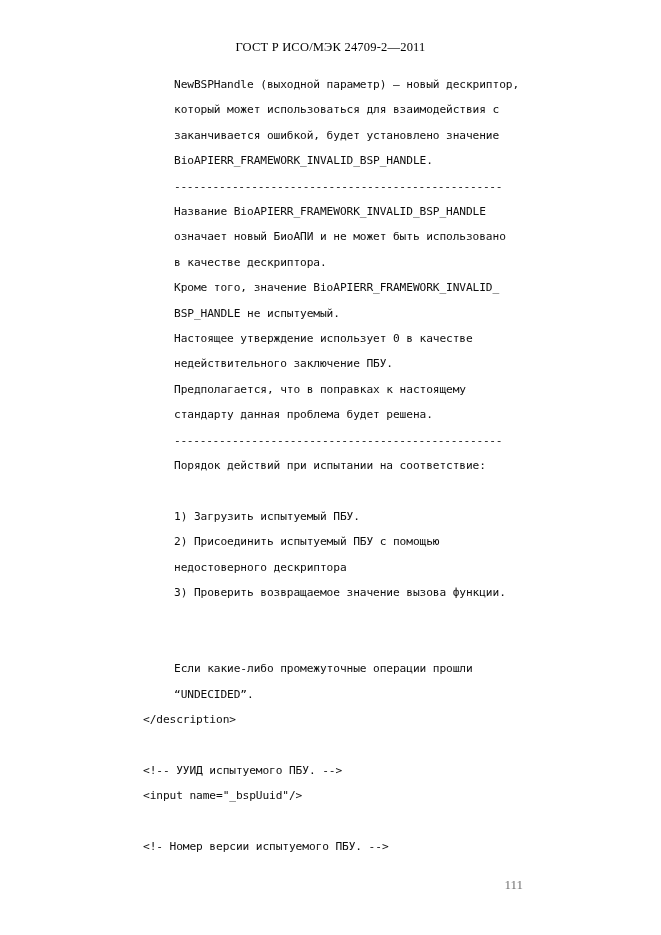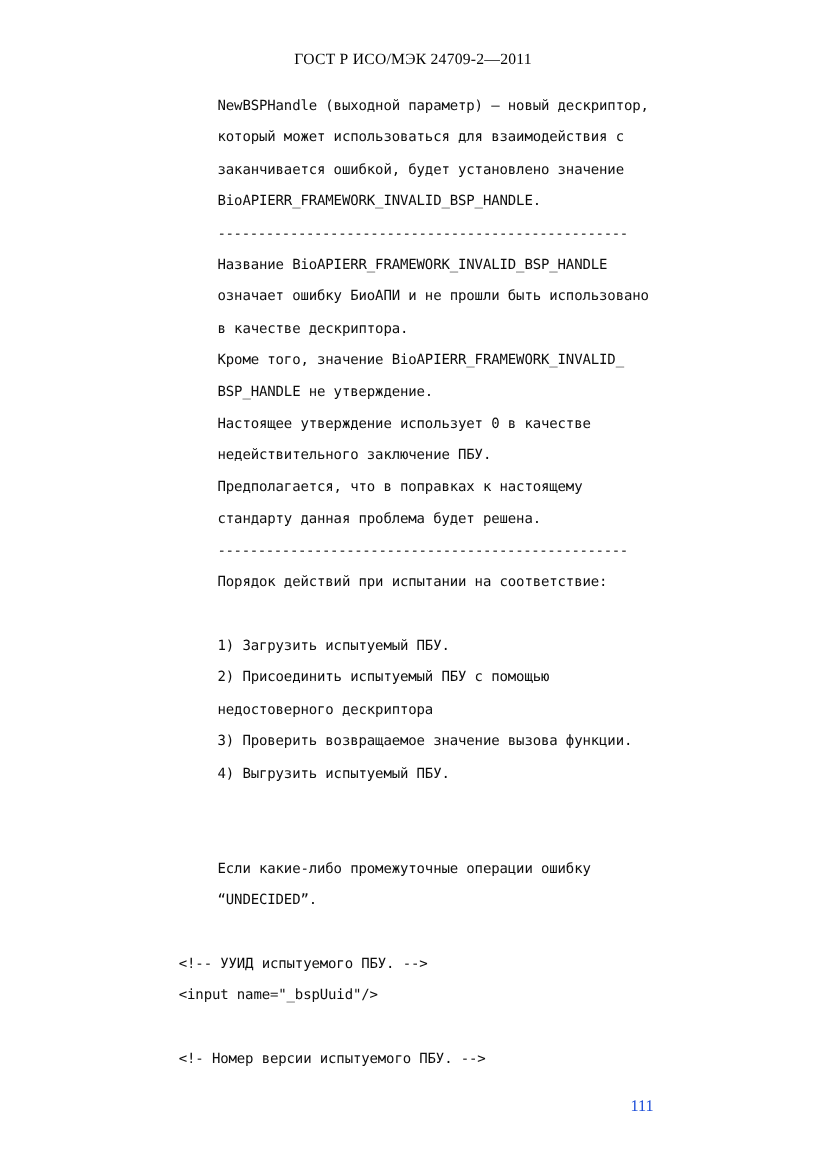--- a/index.html
+++ b/index.html
@@ -51,57 +51,57 @@
   .indent-1 { margin-left: 31px; }
   .dashes {
     letter-spacing: -0.3px;
   }
   .pagenum {
     position: absolute;
     bottom: 42px;
     right: 50px;
     font-family: "Liberation Serif", serif;
     font-size: 13px;
-    color: #1d4ed8;
+    color: #737373;
   }
 </style>
 </head>
 <body>
 
 <div class="page">
 
   <div class="header">ГОСТ Р ИСО/МЭК 24709-2—2011</div>
 
   <div class="body-block">
       <div class="line indent-1">NewBSPHandle (выходной параметр) – новый дескриптор,</div>
       <div class="line indent-1">который может использоваться для взаимодействия с</div>
       <div class="line indent-1">заканчивается ошибкой, будет установлено значение</div>
       <div class="line indent-1">BioAPIERR_FRAMEWORK_INVALID_BSP_HANDLE.</div>
       <div class="line indent-1 dashes">---------------------------------------------------</div>
       <div class="line indent-1">Название BioAPIERR_FRAMEWORK_INVALID_BSP_HANDLE</div>
-      <div class="line indent-1">означает ошибку БиоАПИ и не прошли быть использовано</div>
+      <div class="line indent-1">означает новый БиоАПИ и не может быть использовано</div>
       <div class="line indent-1">в качестве дескриптора.</div>
       <div class="line indent-1">Кроме того, значение BioAPIERR_FRAMEWORK_INVALID_</div>
-      <div class="line indent-1">BSP_HANDLE не утверждение.</div>
+      <div class="line indent-1">BSP_HANDLE не испытуемый.</div>
       <div class="line indent-1">Настоящее утверждение использует 0 в качестве</div>
       <div class="line indent-1">недействительного заключение ПБУ.</div>
       <div class="line indent-1">Предполагается, что в поправках к настоящему</div>
       <div class="line indent-1">стандарту данная проблема будет решена.</div>
       <div class="line indent-1 dashes">---------------------------------------------------</div>
       <div class="line indent-1">Порядок действий при испытании на соответствие:</div>
       <div class="line indent-1">&nbsp;</div>
       <div class="line indent-1">1) Загрузить испытуемый ПБУ.</div>
       <div class="line indent-1">2) Присоединить испытуемый ПБУ с помощью</div>
       <div class="line indent-1">недостоверного дескриптора</div>
       <div class="line indent-1">3) Проверить возвращаемое значение вызова функции.</div>
-      <div class="line indent-1">4) Выгрузить испытуемый ПБУ.</div>
       <div class="line indent-1">&nbsp;</div>
       <div class="line indent-1">&nbsp;</div>
-      <div class="line indent-1">Если какие-либо промежуточные операции ошибку</div>
+      <div class="line indent-1">Если какие-либо промежуточные операции прошли</div>
       <div class="line indent-1">“UNDECIDED”.</div>
+      <div class="line indent-0">&lt;/description&gt;</div>
       <div class="line indent-0">&nbsp;</div>
       <div class="line indent-0">&lt;!-- УУИД испытуемого ПБУ. --&gt;</div>
       <div class="line indent-0">&lt;input name="_bspUuid"/&gt;</div>
       <div class="line indent-0">&nbsp;</div>
       <div class="line indent-0">&lt;!- Номер версии испытуемого ПБУ. --&gt;</div>
     </div>
 
   <div class="pagenum">111</div>
 
 </div>

